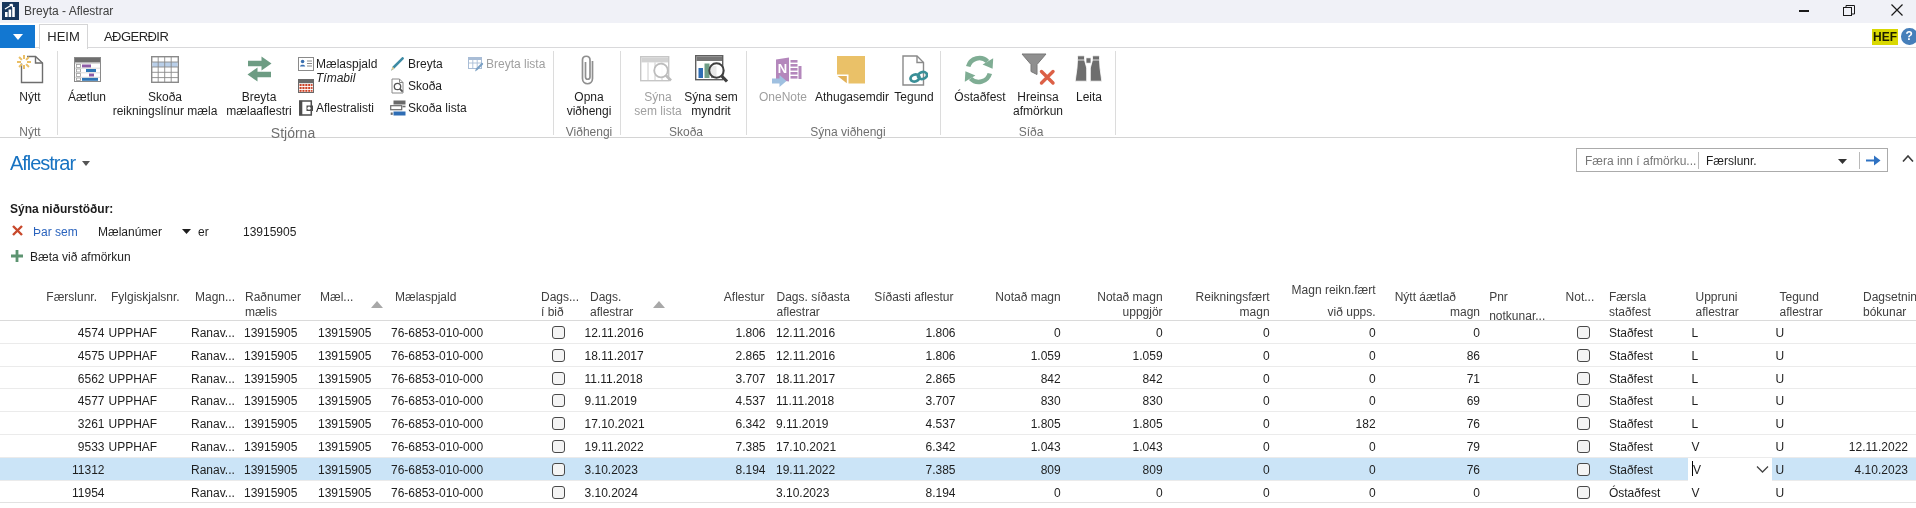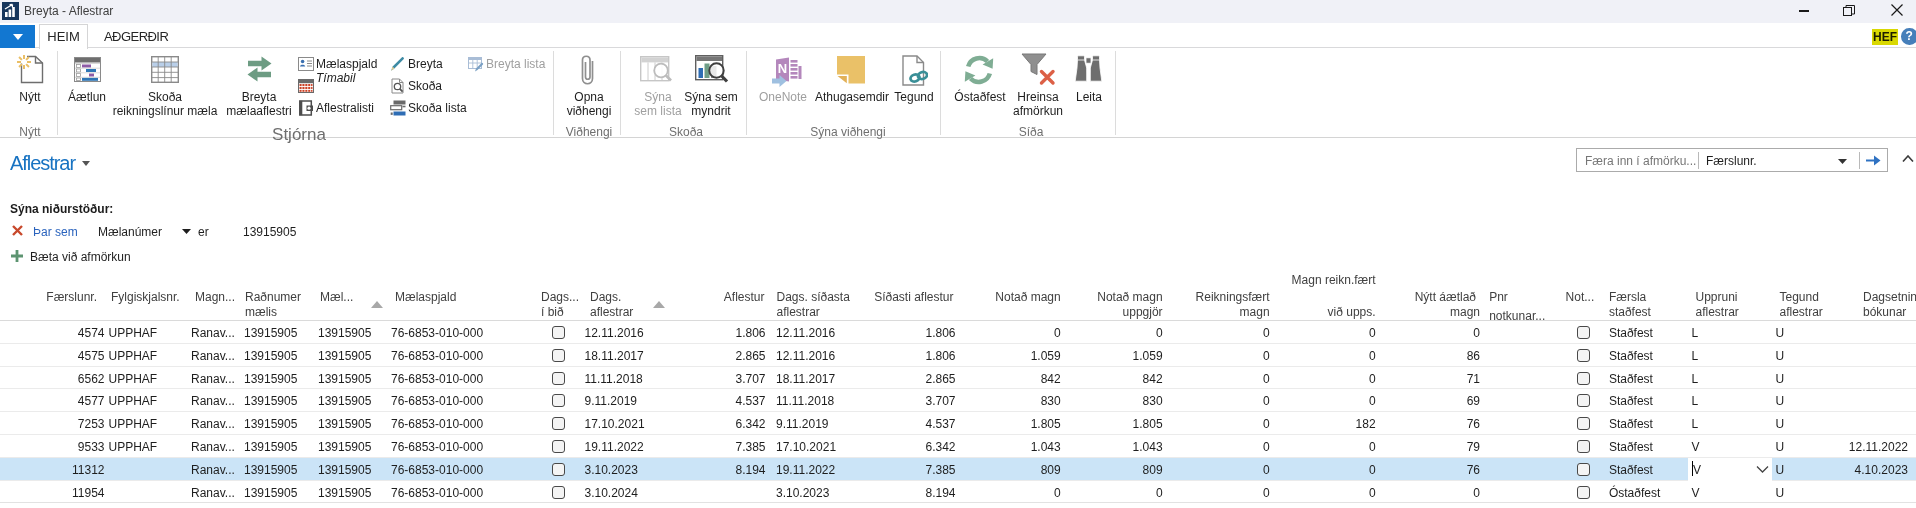--- a/index.html
+++ b/index.html
@@ -40,21 +40,21 @@
 <div class="a c" style="left:1872px;top:29px;width:26px;height:16px;background:#d9d802;font-size:12px;font-weight:bold;color:#1d1d00;line-height:16px;">HEF</div>
 <div class="a c" style="left:1901px;top:28px;width:16.5px;height:16.5px;border-radius:50%;background:#467fba;color:#fff;font-size:12px;font-weight:bold;line-height:17px;">?</div>
 <div class="a" style="left:0;top:137px;width:1916px;height:1px;background:#d4d4d4;"></div>
 <div class="a" style="left:57px;top:51px;width:1px;height:84px;background:#dcdcdc;"></div>
 <div class="a" style="left:553px;top:51px;width:1px;height:84px;background:#dcdcdc;"></div>
 <div class="a" style="left:620px;top:51px;width:1px;height:84px;background:#dcdcdc;"></div>
 <div class="a" style="left:746px;top:51px;width:1px;height:84px;background:#dcdcdc;"></div>
 <div class="a" style="left:940px;top:51px;width:1px;height:84px;background:#dcdcdc;"></div>
 <div class="a" style="left:1115px;top:51px;width:1px;height:84px;background:#dcdcdc;"></div>
 <div class="a c gl" style="left:-50px;top:125px;width:160px;font-size:12px;">Nýtt</div>
-<div class="a c gl" style="left:219px;top:125px;width:160px;font-size:17px;">Stjórna</div>
+<div class="a c gl" style="left:213px;top:125px;width:160px;font-size:14px;">Stjórna</div>
 <div class="a c gl" style="left:509px;top:125px;width:160px;font-size:12px;">Viðhengi</div>
 <div class="a c gl" style="left:606px;top:125px;width:160px;font-size:12px;">Skoða</div>
 <div class="a c gl" style="left:768px;top:125px;width:160px;font-size:12px;">Sýna viðhengi</div>
 <div class="a c gl" style="left:951px;top:125px;width:160px;font-size:12px;">Síða</div>
 <svg class="a" style="left:17px;top:55px" width="30" height="29" viewBox="0 0 30 29">
 <path d="M4.5 8.5 V27.5 H25.5 V8 L18.5 1.5 H10" fill="#fff" stroke="#6e6e6e" stroke-width="1.4"></path>
 <path d="M18.5 1.5 V8 H25.5" fill="none" stroke="#6e6e6e" stroke-width="1.4"></path>
 <g stroke="#eabf66" stroke-width="2" fill="none">
 <path d="M7 0 V4 M7 10 V14 M0 7 H4 M10 7 H14 M2.05 2.05 L4.9 4.9 M9.1 9.1 L11.95 11.95 M11.95 2.05 L9.1 4.9 M4.9 9.1 L2.05 11.95"></path>
 </g>
@@ -279,23 +279,23 @@
 <div class="a hdr" style="left:590px;top:305px;">aflestrar</div>
 <div class="a rt hdr" style="right:1151.5px;top:289.5px;">Aflestur</div>
 <div class="a hdr" style="left:776.5px;top:289.5px;">Dags. síðasta</div>
 <div class="a hdr" style="left:776.5px;top:305px;">aflestrar</div>
 <div class="a rt hdr" style="right:962.5px;top:289.5px;">Síðasti aflestur</div>
 <div class="a rt hdr" style="right:855.3px;top:289.5px;">Notað magn</div>
 <div class="a rt hdr" style="right:753.4000000000001px;top:289.5px;">Notað magn</div>
 <div class="a rt hdr" style="right:753.4000000000001px;top:305px;">uppgjör</div>
 <div class="a rt hdr" style="right:646.4000000000001px;top:289.5px;">Reikningsfært</div>
 <div class="a rt hdr" style="right:646.4000000000001px;top:305px;">magn</div>
-<div class="a rt hdr" style="right:540.4000000000001px;top:273px;text-align:right;">Magn reikn.fært</div>
+<div class="a rt hdr" style="right:540.4000000000001px;top:283px;text-align:right;">Magn reikn.fært</div>
 <div class="a rt hdr" style="right:540.4000000000001px;top:305px;">við upps.</div>
-<div class="a rt hdr" style="right:440px;top:289.5px;padding-left:12px;">Nýtt áætlað</div>
+<div class="a rt hdr" style="right:460px;top:289.5px;padding-left:12px;">Nýtt áætlað</div>
 <div class="a rt hdr" style="right:436px;top:305px;">magn</div>
 <div class="a hdr" style="left:1489.2px;top:289.5px;">Pnr</div>
 <div class="a hdr" style="left:1489.2px;top:309px;">notkunar...</div>
 <div class="a hdr" style="left:1565.6px;top:289.5px;">Not...</div>
 <div class="a hdr" style="left:1608.9px;top:289.5px;">Færsla</div>
 <div class="a hdr" style="left:1608.9px;top:305px;">staðfest</div>
 <div class="a hdr" style="left:1695.5px;top:289.5px;">Uppruni</div>
 <div class="a hdr" style="left:1695.5px;top:305px;">aflestrar</div>
 <div class="a hdr" style="left:1779.5px;top:289.5px;">Tegund</div>
 <div class="a hdr" style="left:1779.5px;top:305px;">aflestrar</div>
@@ -386,21 +386,21 @@
 <div class="a rt" style="right:855.3px;top:394.4px;">830</div>
 <div class="a rt" style="right:753.4000000000001px;top:394.4px;">830</div>
 <div class="a rt" style="right:646.4000000000001px;top:394.4px;">0</div>
 <div class="a rt" style="right:540.4000000000001px;top:394.4px;">0</div>
 <div class="a rt" style="right:436px;top:394.4px;">69</div>
 <div class="a" style="left:1577px;top:394.4px;width:13px;height:13px;border:1px solid #494949;border-radius:3px;background:#f4f4f4;"></div>
 <div class="a" style="left:1608.9px;top:394.4px;">Staðfest</div>
 <div class="a" style="left:1691.5px;top:394.4px;">L</div>
 <div class="a" style="left:1775.5px;top:394.4px;">U</div>
 <div class="a" style="left:0;top:412.2px;width:1916px;height:22.8px;border-bottom:1px solid #ebebeb;"></div>
-<div class="a rt" style="right:1811.5px;top:417.2px;">7253</div>
+<div class="a rt" style="right:1811.5px;top:417.2px;">3261</div>
 <div class="a" style="left:108.5px;top:417.2px;">UPPHAF</div>
 <div class="a" style="left:191px;top:417.2px;">Ranav...</div>
 <div class="a" style="left:244px;top:417.2px;">13915905</div>
 <div class="a" style="left:318px;top:417.2px;">13915905</div>
 <div class="a" style="left:391px;top:417.2px;">76-6853-010-000</div>
 <div class="a" style="left:552px;top:417.2px;width:13px;height:13px;border:1px solid #494949;border-radius:3px;background:#f4f4f4;"></div>
 <div class="a" style="left:584.5px;top:417.2px;">17.10.2021</div>
 <div class="a rt" style="right:1150.5px;top:417.2px;">6.342</div>
 <div class="a" style="left:776px;top:417.2px;">9.11.2019</div>
 <div class="a rt" style="right:960.5px;top:417.2px;">4.537</div>

